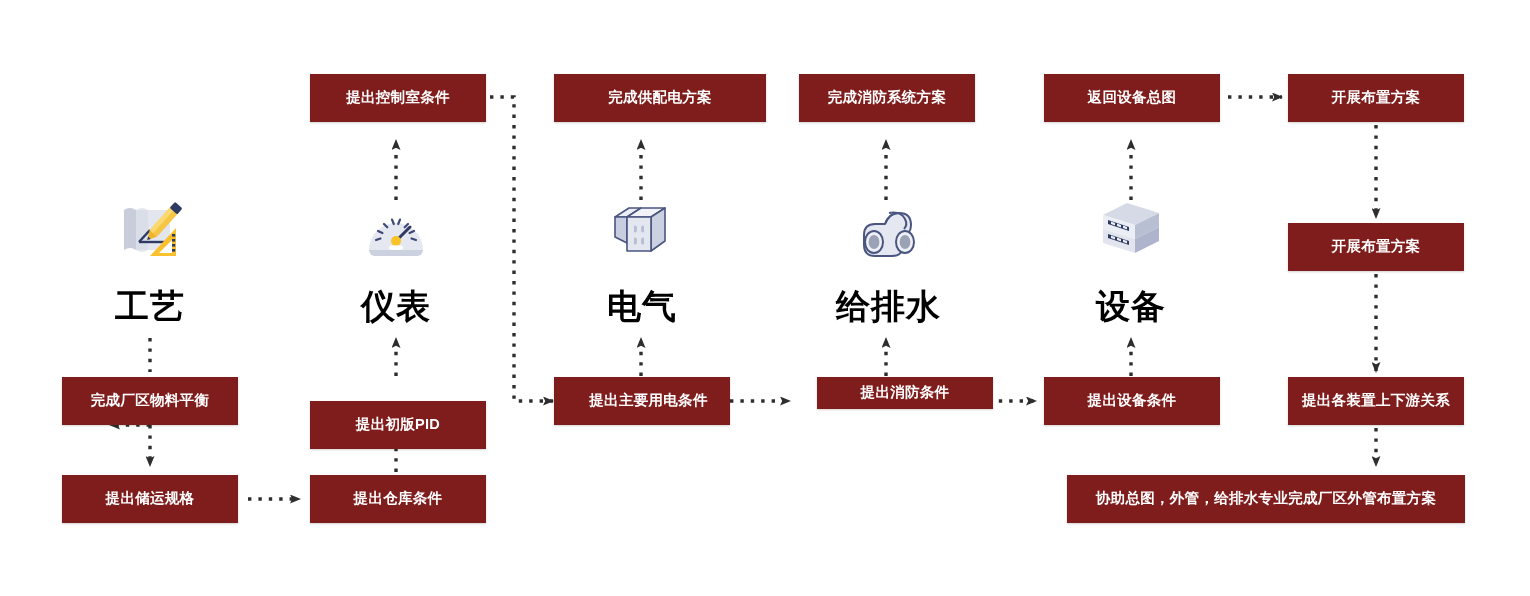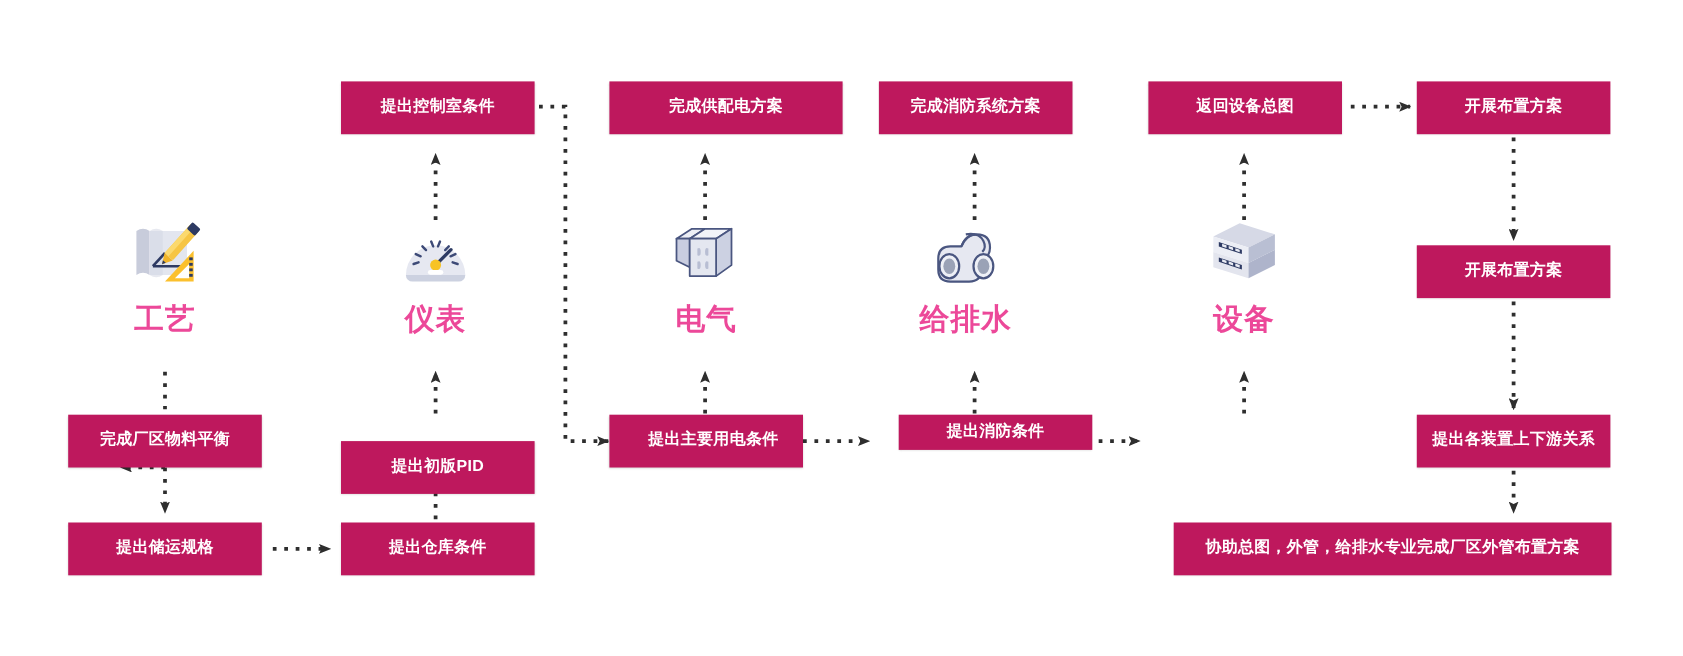--- a/index.html
+++ b/index.html
@@ -12,21 +12,21 @@
   }
   #canvas {
     position: relative;
     width: 1530px;
     height: 596px;
     background: #ffffff;
     overflow: hidden;
   }
   .box {
     position: absolute;
-    background: #be185d;
+    background: #7f1d1d;
     color: #ffffff;
     font-weight: bold;
     font-size: 14.5px;
     letter-spacing: 0.3px;
     display: flex;
     align-items: center;
     justify-content: center;
     text-align: center;
     box-sizing: border-box;
     padding: 0 6px;
@@ -41,24 +41,24 @@
     justify-content: flex-start;
   }
   .discipline .icon-wrap {
     width: 76px;
     height: 66px;
     display: flex;
     align-items: center;
     justify-content: center;
   }
   .discipline .d-label {
-    margin-top: 8px;
-    font-size: 27px;
+    margin-top: 20px;
+    font-size: 34px;
     font-weight: bold;
-    color: #ec4899;
+    color: #000000;
     letter-spacing: 1px;
     white-space: nowrap;
   }
   
   #wires {
     position: absolute;
     left: 0;
     top: 0;
     width: 1530px;
     height: 596px;
@@ -247,20 +247,21 @@
   <div class="box" style="left:1288px; top:223px; width:176px; height:48px;">开展布置方案</div>
 
   <div class="box" style="left:62px; top:377px; width:176px; height:48px;">完成厂区物料平衡</div>
 
   <div class="box" style="left:310px; top:377px; width:176px; height:48px;margin-top:24px;">提出初版PID</div>
 
   <div class="box" style="left:554px; top:377px; width:176px; height:48px;padding-left:19px;">提出主要用电条件</div>
 
   <div class="box" style="left:817px; top:377px; width:176px; height:32px;">提出消防条件</div>
 
+  <div class="box" style="left:1044px; top:377px; width:176px; height:48px;">提出设备条件</div>
 
   <div class="box" style="left:1288px; top:377px; width:176px; height:48px;">提出各装置上下游关系</div>
 
   <div class="box" style="left:62px; top:475px; width:176px; height:48px;">提出储运规格</div>
 
   <div class="box" style="left:310px; top:475px; width:176px; height:48px;">提出仓库条件</div>
 
   <div class="box" style="left:1067px; top:475px; width:398px; height:48px;">协助总图，外管，给排水专业完成厂区外管布置方案</div>
 
 </div>

